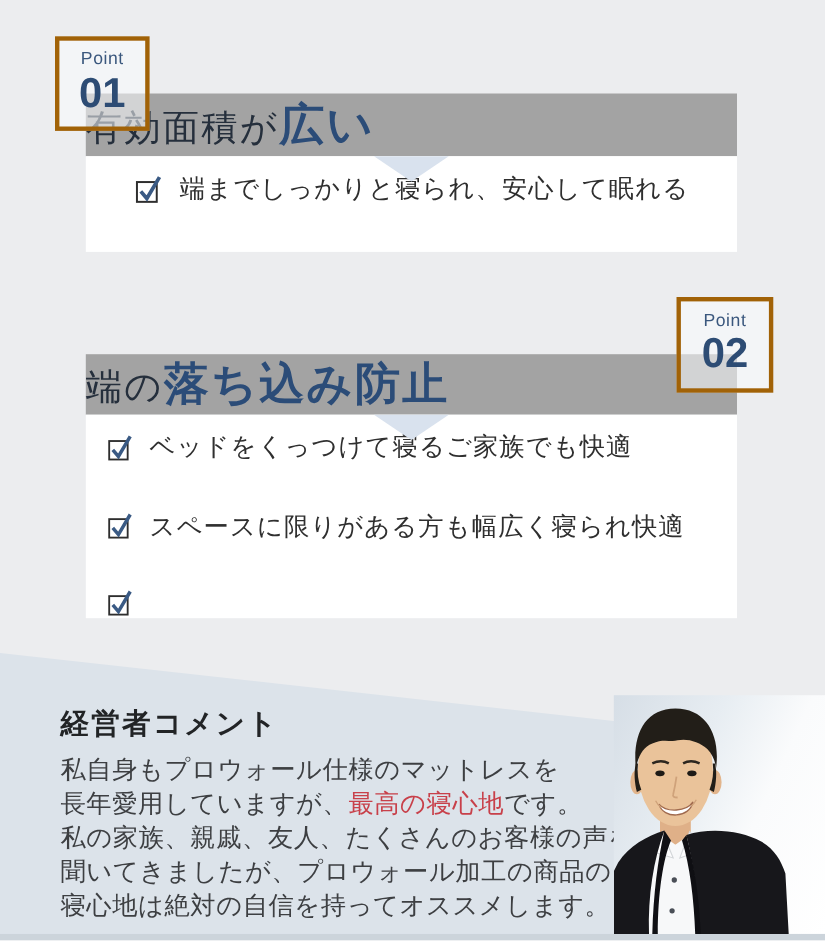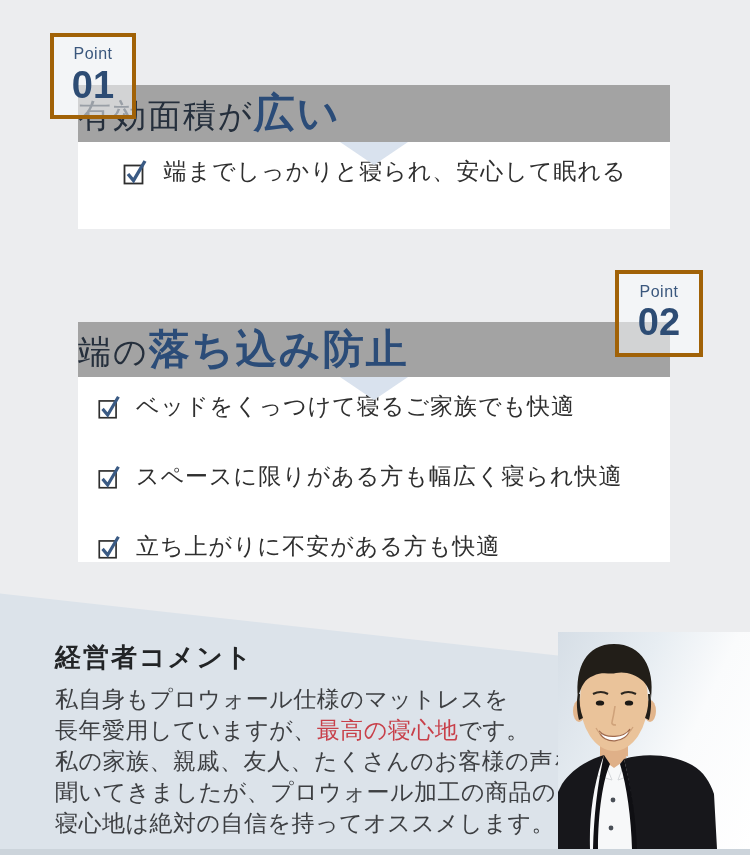--- a/index.html
+++ b/index.html
@@ -198,21 +198,20 @@
         <rect x="3.5" y="8.5" width="18" height="18" fill="none" stroke="#2e2e2e" stroke-width="1.8"></rect>
         <polyline points="7,17 12.5,23.5 24,4" fill="none" stroke="#3a5a84" stroke-width="3.4"></polyline>
       </svg>
       <span>スペースに限りがある方も幅広く寝られ快適</span>
     </div>
     <div class="check-item">
       <svg width="28" height="28" viewBox="0 0 30 30">
         <rect x="3.5" y="8.5" width="18" height="18" fill="none" stroke="#2e2e2e" stroke-width="1.8"></rect>
         <polyline points="7,17 12.5,23.5 24,4" fill="none" stroke="#3a5a84" stroke-width="3.4"></polyline>
       </svg>
-      <span>立ち上がりに不安がある方も快適</span>
     </div>
   </div>
 
   <div class="blue-diagonal"></div>
   <div class="bottom-strip"></div>
 
   <h2 class="comment-title">経営者コメント</h2>
 
   <div class="comment-text">
     <div>私自身もプロウォール仕様のマットレスを</div>

